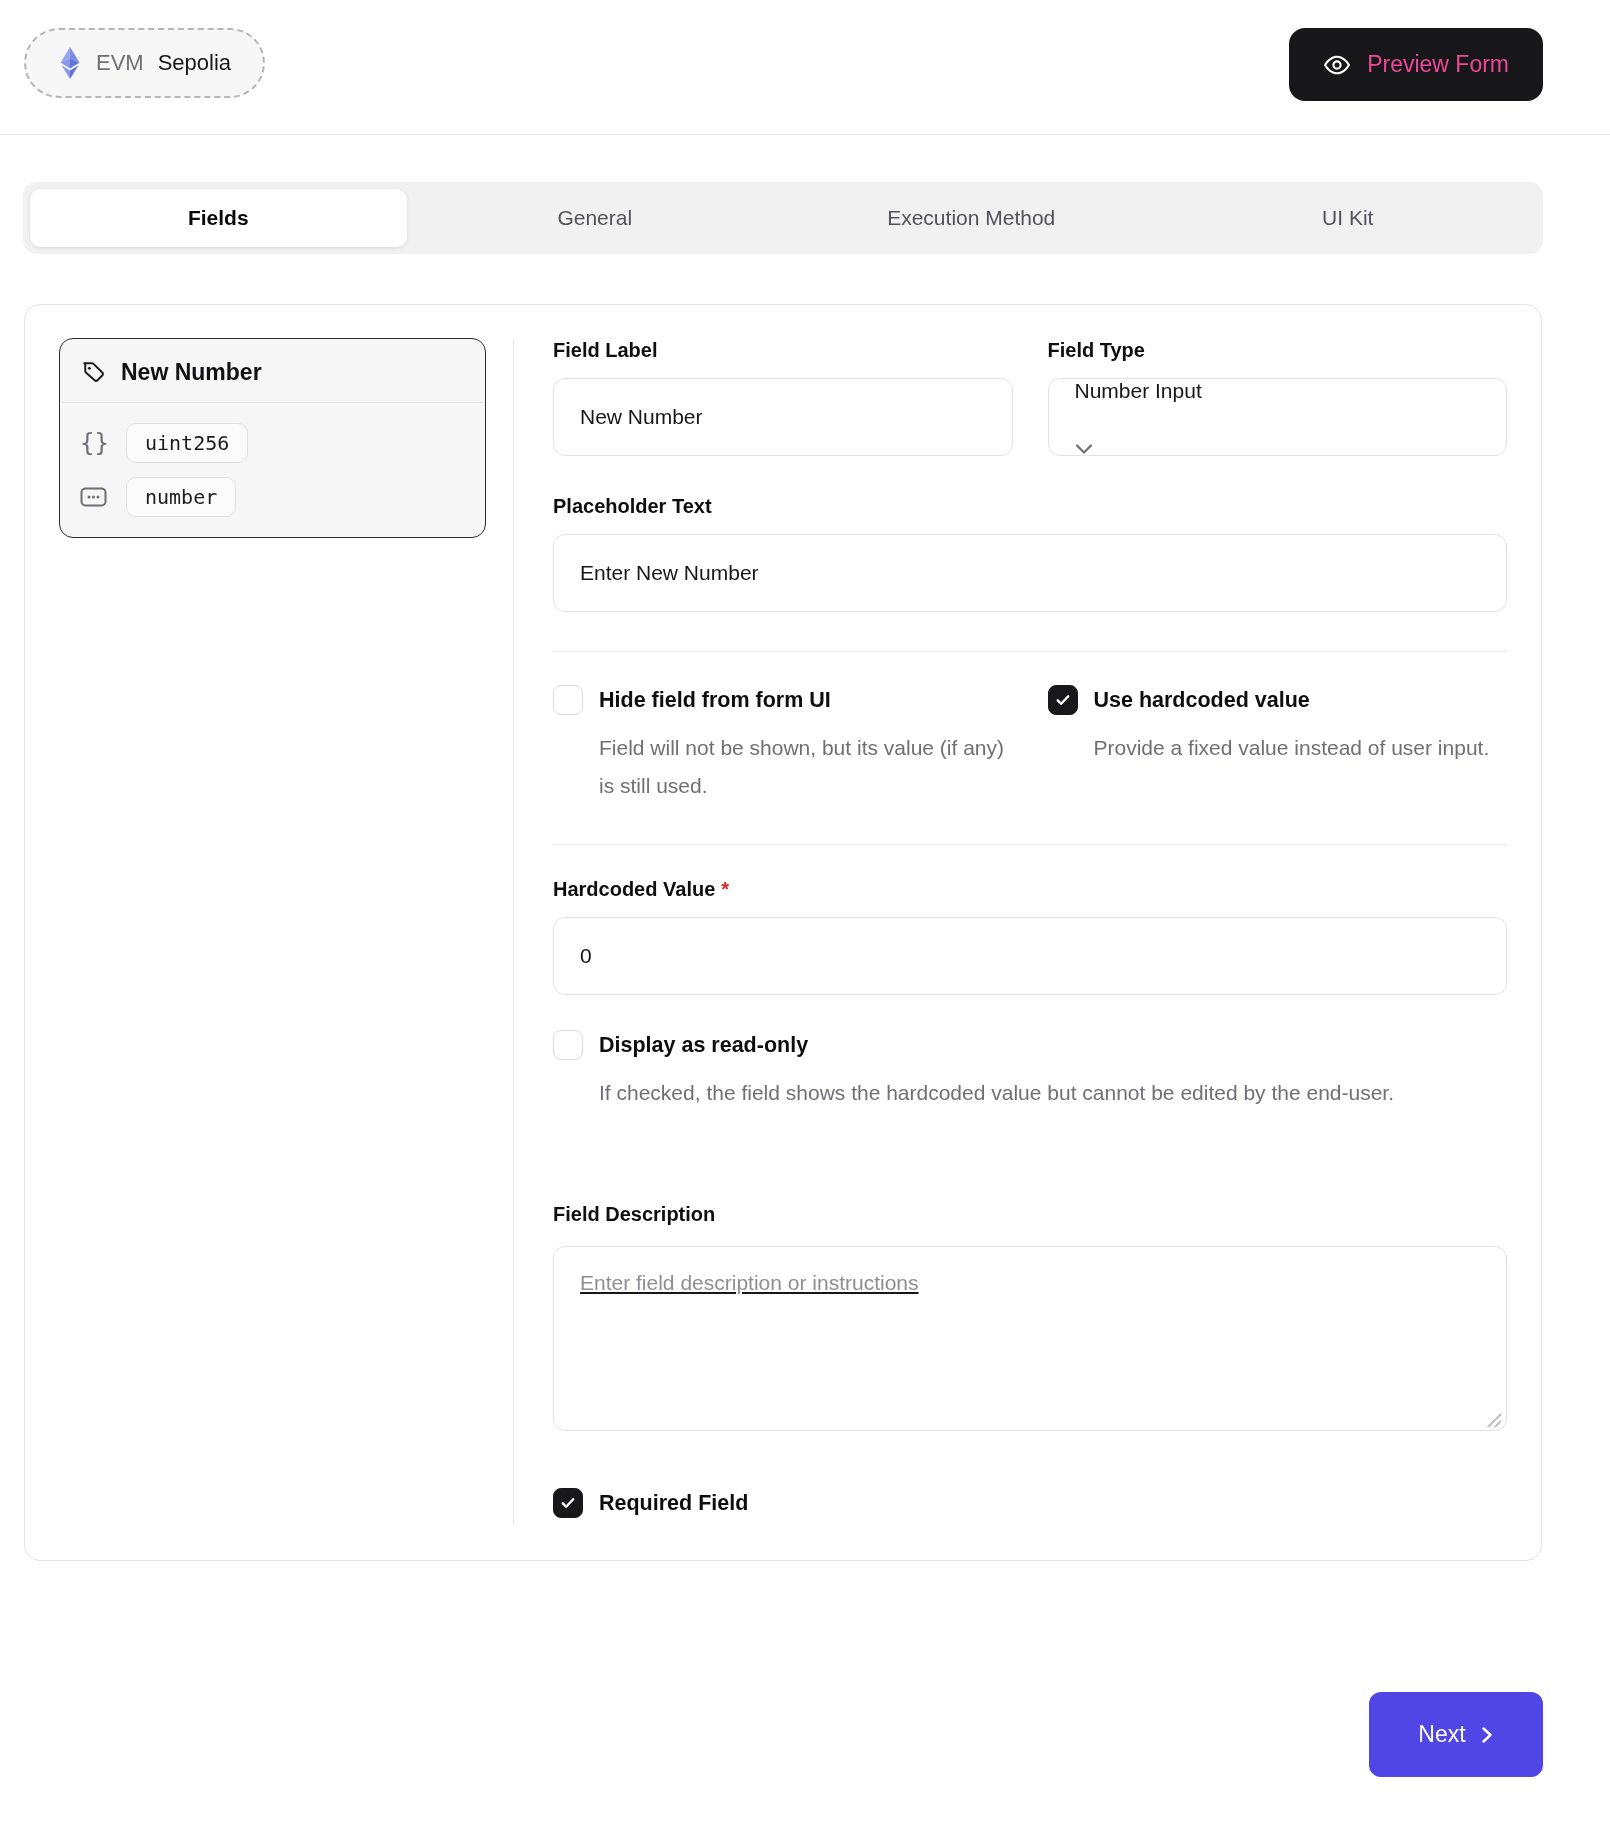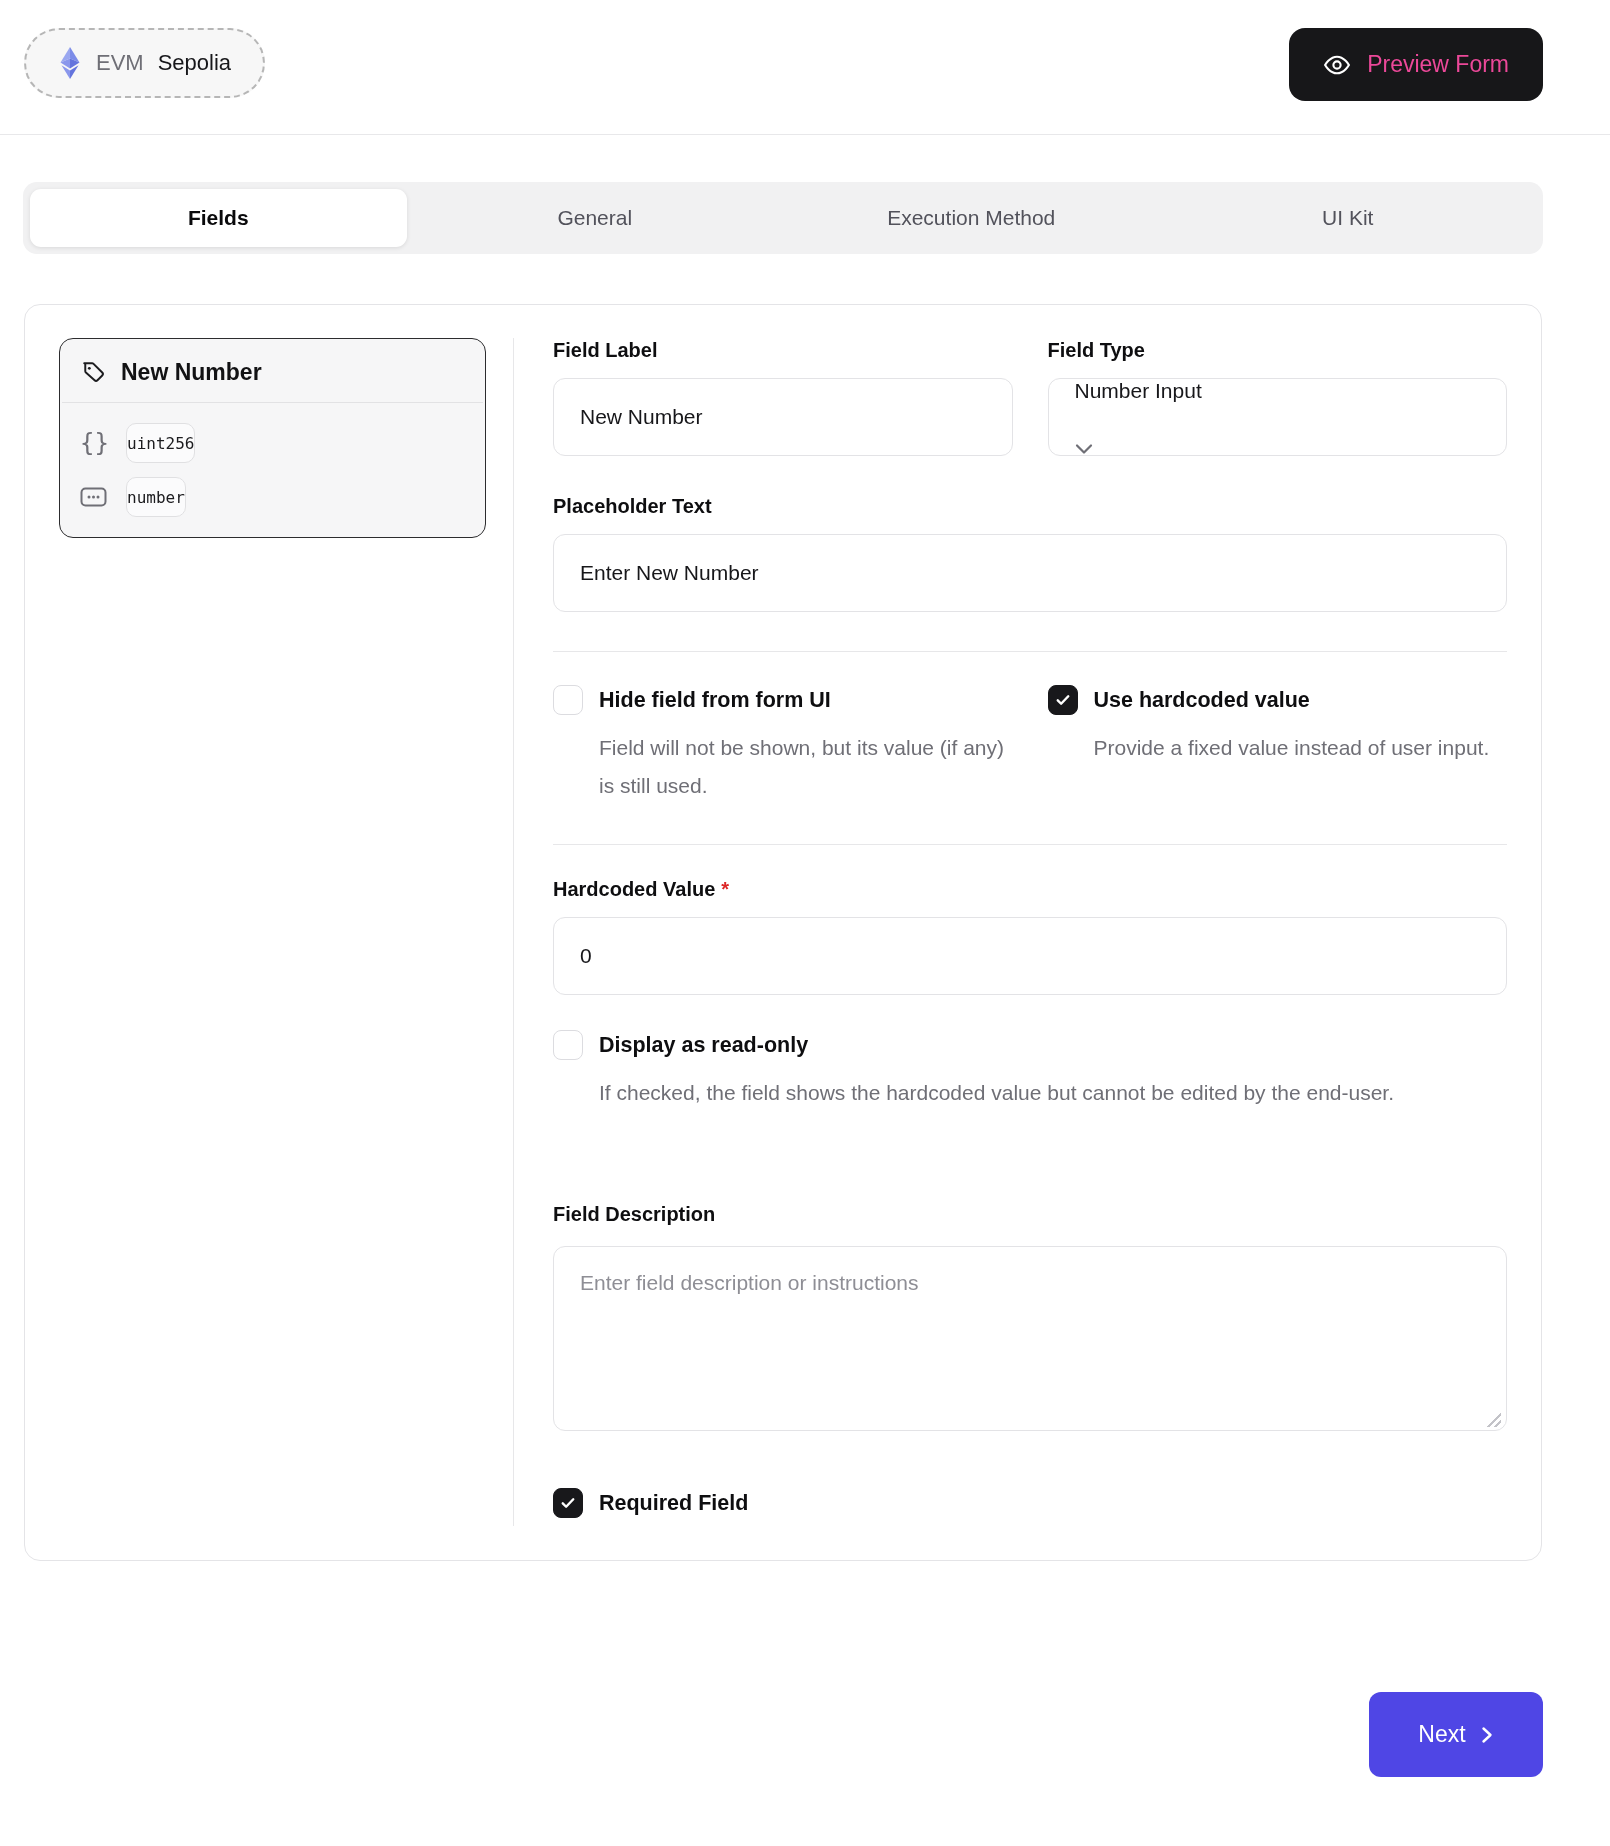--- a/index.html
+++ b/index.html
@@ -79,23 +79,23 @@
   .field-card-title { font-size: 23px; font-weight: 600; color: #121214; }
   .field-card-rule { border: none; border-top: 1px solid #e2e2e4; margin: 0 2px; }
   .field-card-badges { padding: 20px; display: flex; flex-direction: column; gap: 14px; }
   .badge-row { display: flex; align-items: center; gap: 16px; }
   .braces-icon {
     font-family: "DejaVu Sans Mono", monospace; font-size: 24px; color: #6f6f76;
     width: 30px;
   }
   .kind-icon { width: 30px; display: flex; align-items: center; }
   .type-pill {
-    display: inline-flex; align-items: center; height: 40px; padding: 0 0;
+    display: inline-flex; align-items: center; height: 40px; padding: 0 18px;
     border: 1px solid #e0e0e2; border-radius: 10px; background: #fbfbfc;
-    font-family: "DejaVu Sans Mono", monospace; font-size: 16px; color: #1c1c1f;
+    font-family: "DejaVu Sans Mono", monospace; font-size: 20px; color: #1c1c1f;
   }
 
   
   .grid-2 { display: grid; grid-template-columns: 1fr 1fr; column-gap: 35px; }
   .lbl { font-size: 20px; font-weight: 600; color: #0e0e10; line-height: 24px; }
   .asterisk { color: #dc2626; margin-left: 6px; font-weight: 600; }
 
   .tb {
     width: 100%; height: 78px; margin-top: 16px;
     border: 1px solid #e3e3e6; border-radius: 12px;
@@ -130,21 +130,21 @@
     margin-top: 14px; margin-left: 46px;
     font-size: 21px; color: #6f6f76; line-height: 38px;
   }
   .check-desc.wide { max-width: 860px; }
 
   .textarea-wrap { position: relative; margin-top: 20px; }
   .ta {
     width: 100%; height: 185px; resize: none;
     border: 1px solid #e3e3e6; border-radius: 12px;
     padding: 24px 26px; font-size: 21px; color: #17171a;
-    font-family: "Liberation Sans", sans-serif; outline: none;
+    font-family: "Liberation Sans", sans-serif; outline: none; text-decoration: underline;
   }
   .ta::placeholder { color: #8e8e95; }
   .resize-handle {
     position: absolute; right: 6px; bottom: 8px; width: 15px; height: 15px;
     background: repeating-linear-gradient(-45deg, transparent 0 3px, #c3c3c8 3px 5px);
     clip-path: polygon(100% 0, 100% 100%, 0 100%);
     pointer-events: none;
   }
 
   

